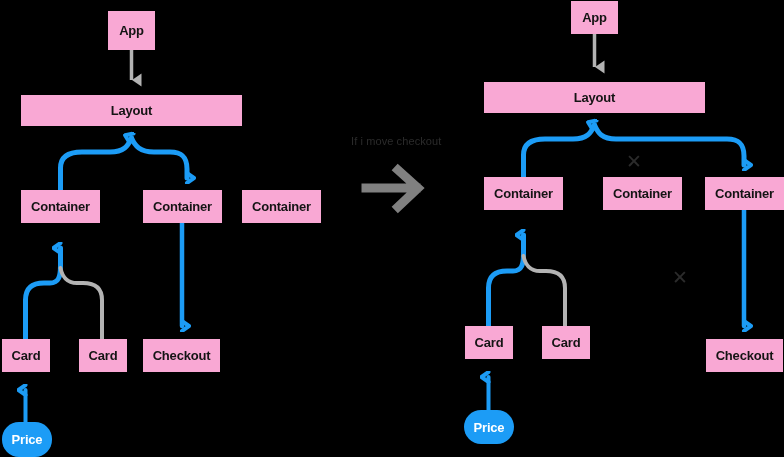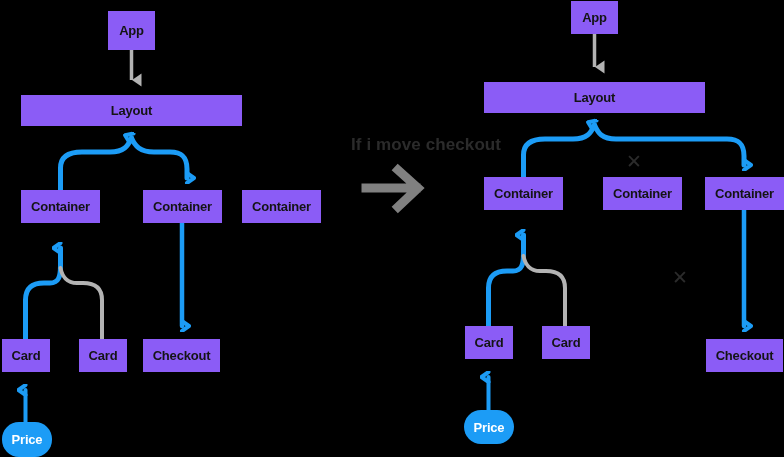--- a/index.html
+++ b/index.html
@@ -19,21 +19,21 @@
     left: 0; top: 0;
     width: 784px;
     height: 457px;
   }
   .node {
     position: absolute;
     box-sizing: border-box;
     display: flex;
     align-items: center;
     justify-content: center;
-    background: #8b5cf6;
+    background: #f9a8d4;
     color: #141414;
     font-weight: bold;
     font-size: 13px;
     letter-spacing: -0.2px;
     z-index: 3;
     white-space: nowrap;
   }
   .node.pill {
     background: #1C9CF6;
     color: #FFFFFF;
@@ -45,22 +45,22 @@
     color: #2B2B2B;
     font-size: 19px;
     font-weight: 500;
     line-height: 1;
     font-family: "DejaVu Sans", sans-serif;
   }
   .caption {
     position: absolute;
     z-index: 4;
     color: #2B2B2B;
-    font-size: 17px;
-    font-weight: bold;
+    font-size: 11px;
+    font-weight: normal;
     letter-spacing: 0.1px;
     white-space: nowrap;
   }
   svg.layer {
     position: absolute;
     left: 0; top: 0;
     width: 784px;
     height: 457px;
     z-index: 2;
     overflow: visible;

